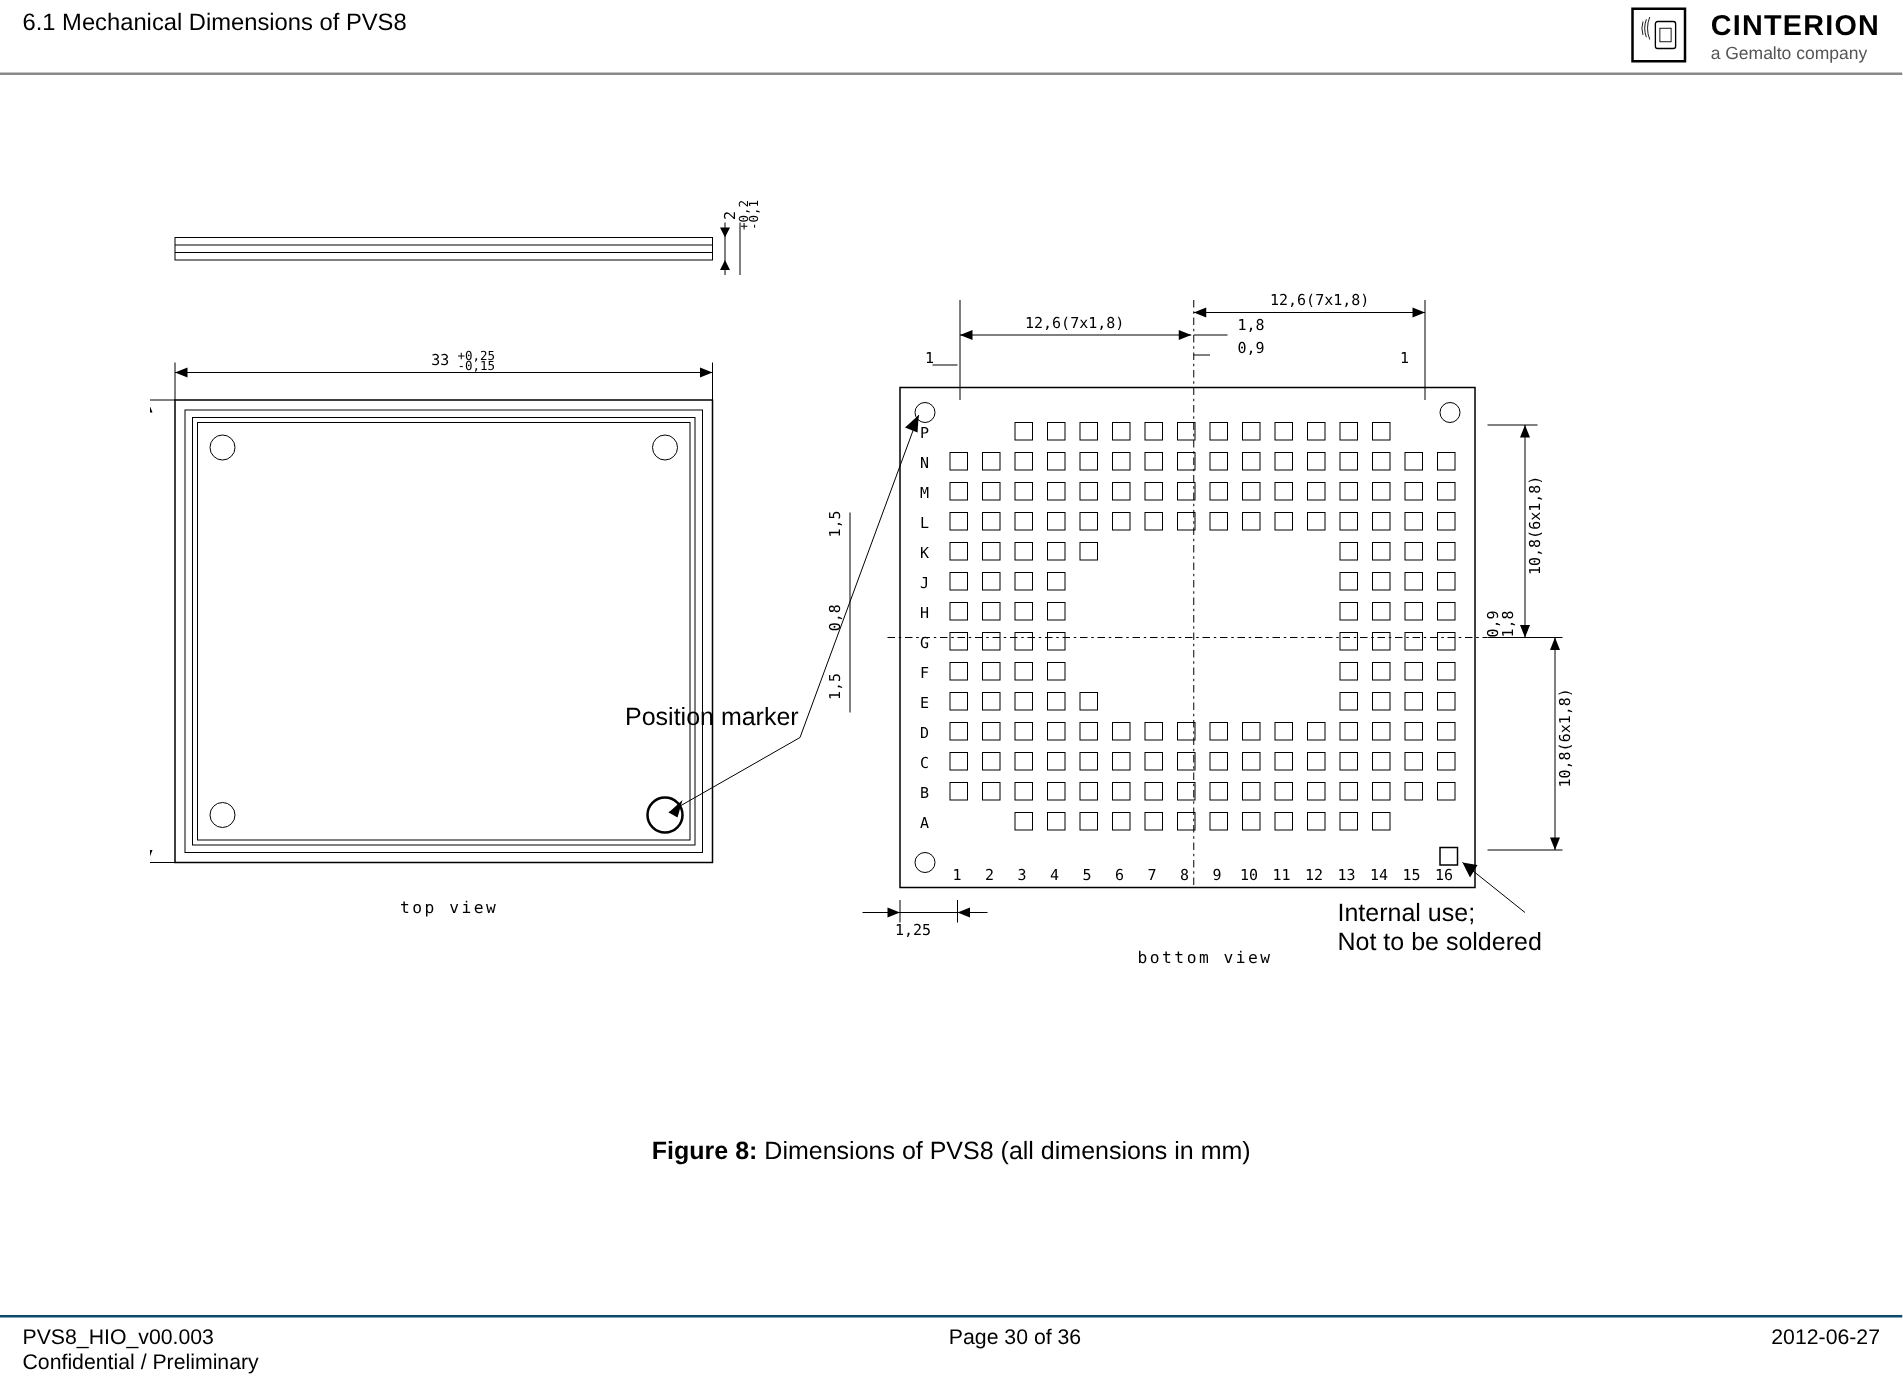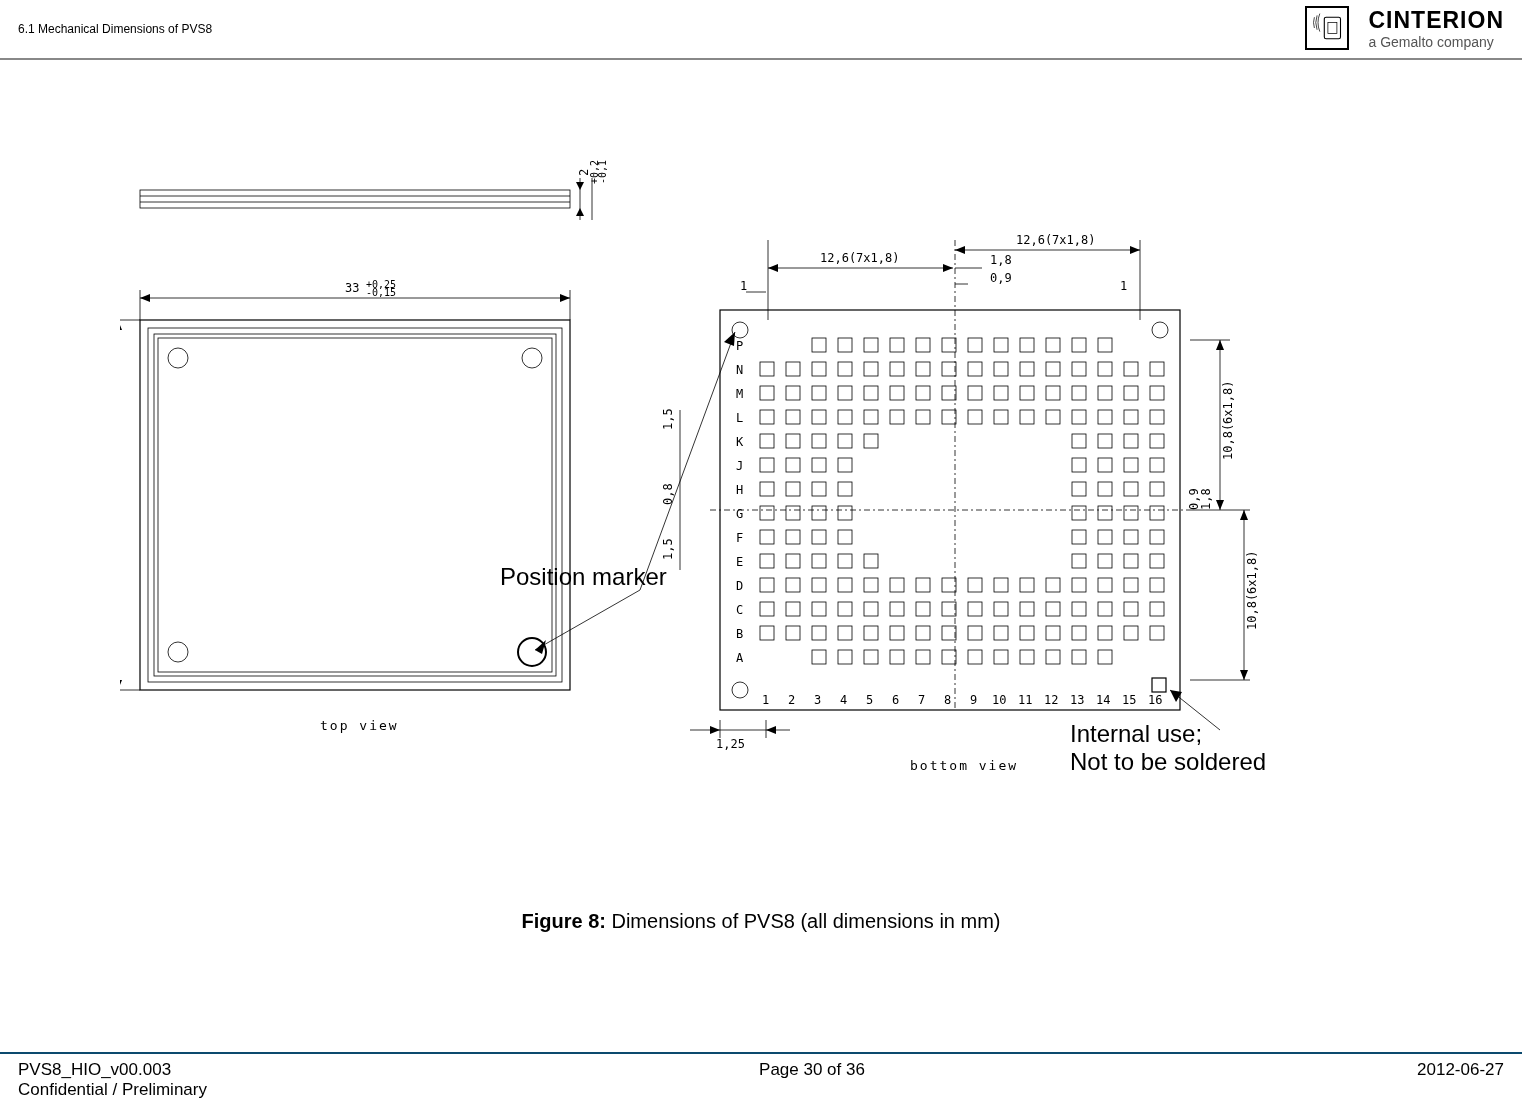--- a/index.html
+++ b/index.html
@@ -17,22 +17,22 @@
     border-bottom: 2px solid #888;
     display: flex;
     justify-content: space-between;
     align-items: flex-start;
   }
   .header-left .doc-title {
     font-weight: bold;
     font-size: 21px;
   }
   .header-left .section-title {
-    font-size: 12px;
-    margin-top: 16px;
+    font-size: 19px;
+    margin-top: 2px;
   }
   .logo-box {
     display: flex;
     align-items: center;
     gap: 20px;
   }
   .logo-icon {
     width: 40px;
     height: 40px;
     border: 2px solid #000;
@@ -84,21 +84,21 @@
   }
   .thin { stroke: #000; stroke-width: 0.8; fill: none; }
   .med  { stroke: #000; stroke-width: 1.2; fill: none; }
   .thick{ stroke: #000; stroke-width: 2;   fill: none; }
   .dim-text { font-family: monospace; font-size: 12px; fill: #000; }
   .tiny-text { font-family: monospace; font-size: 10px; fill: #000; }
   .view-text { font-family: monospace; font-size: 13px; fill: #000; letter-spacing: 2px; }
 
   .annotation {
     position: absolute;
-    font-size: 24px;
+    font-size: 20px;
   }
 </style>
 </head>
 <body>
 
 <div class="header">
   <div class="header-left">
     <div class="section-title">6.1 Mechanical Dimensions of PVS8</div>
   </div>
   <div class="logo-box">

